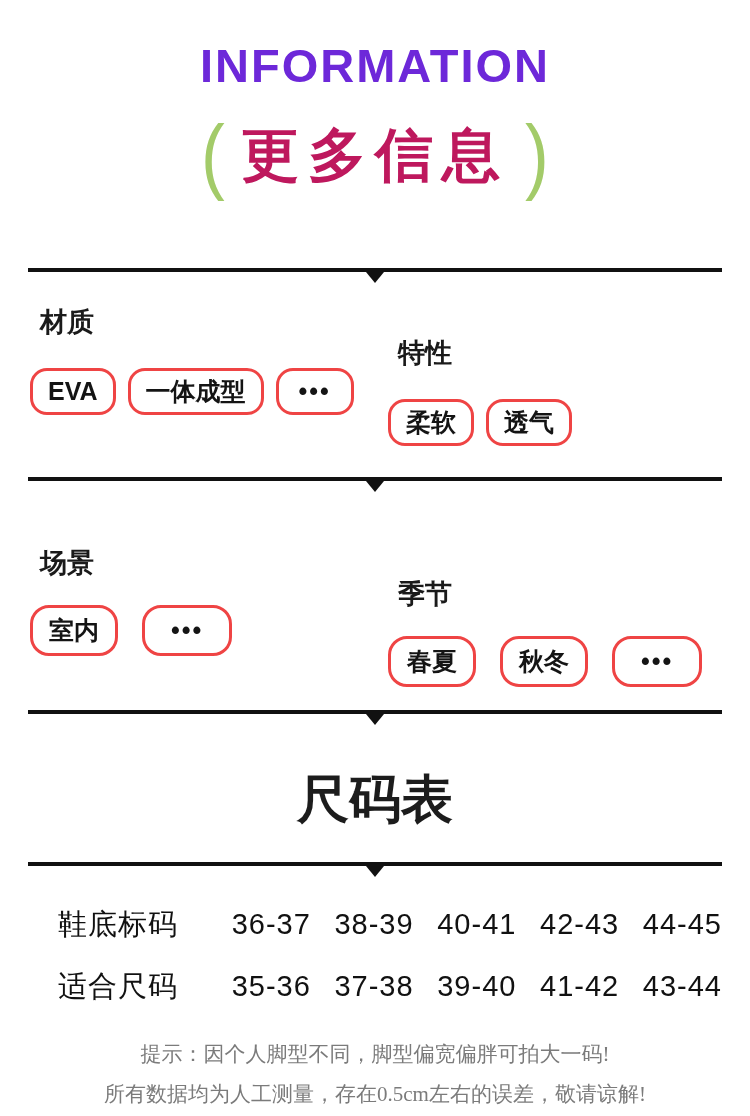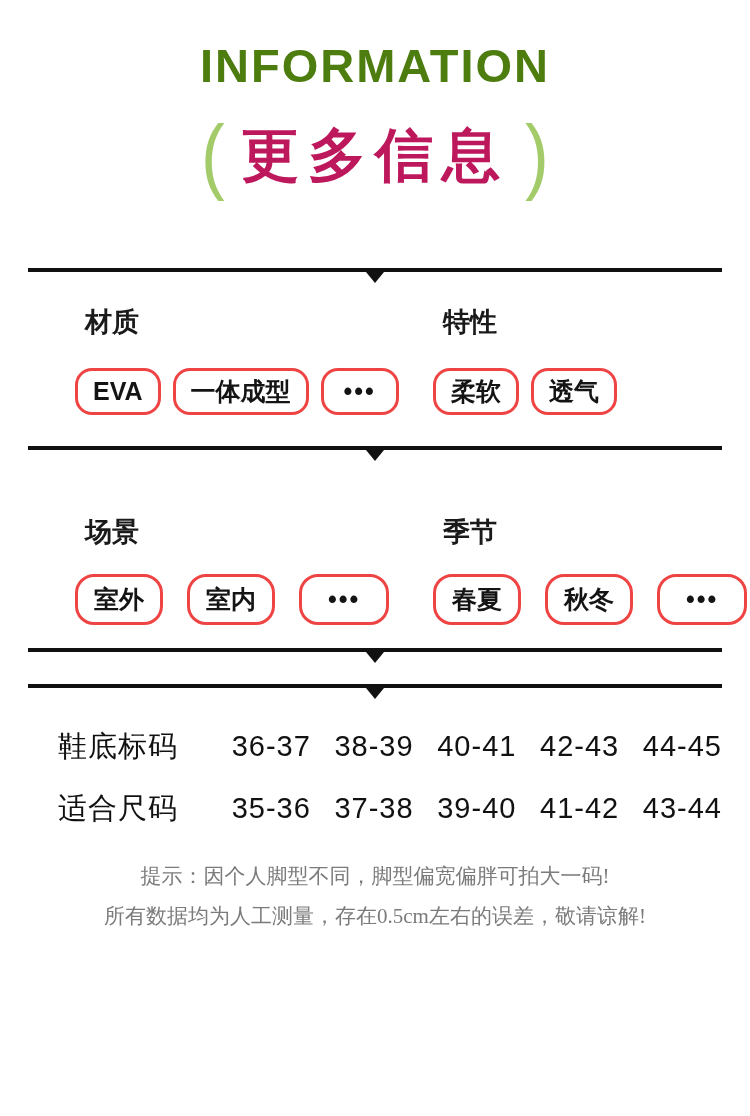--- a/index.html
+++ b/index.html
@@ -14,21 +14,21 @@
   .page { width: 750px; height: 1116px; background: #ffffff; }
 
   
   .info-title {
     margin-top: 42px;
     text-align: center;
     font-size: 47px;
     line-height: 47px;
     font-weight: bold;
     letter-spacing: 2px;
-    color: #4d7c0f;
+    color: #6d28d9;
   }
   .subtitle-wrap {
     margin-top: 26px;
     height: 80px;
     display: flex;
     align-items: center;
     justify-content: center;
   }
   .paren {
     color: #a3cb69;
@@ -66,25 +66,25 @@
     border-top: 11px solid #111111;
   }
   .d1 { margin-top: 73px; }
   .d2 { margin-top: 31px; }
   .d3 { margin-top: 23px; }
   .d4 { margin-top: 32px; }
 
   
   .attr-section {
     display: flex;
-    padding-left: 75px;
+    padding-left: 30px;
     padding-right: 28px;
   }
   .attr-col-left  { width: 358px; flex: none; }
-  .attr-col-right { flex: 1; }
+  .attr-col-right { flex: 1; margin-top: 31px; }
   .attr-label {
     font-size: 27px;
     font-weight: bold;
     color: #1a1a1a;
     margin-left: 10px;
     line-height: 32px;
   }
   .sec1 .attr-label { margin-top: 34px; }
   .sec2 .attr-label { margin-top: 66px; }
   .pill-row { display: flex; align-items: center; }
@@ -179,39 +179,39 @@
   </div>
 
   <div class="divider d2">
     <span class="tri"></span>
   </div>
 
   <div class="attr-section sec2">
     <div class="attr-col-left">
       <div class="attr-label">场景</div>
       <div class="pill-row">
-        <span class="pill">室外</span>
         <span class="pill">室内</span>
         <span class="pill more">•••</span>
       </div>
     </div>
     <div class="attr-col-right">
       <div class="attr-label">季节</div>
       <div class="pill-row">
         <span class="pill">春夏</span>
         <span class="pill">秋冬</span>
         <span class="pill more">•••</span>
       </div>
     </div>
   </div>
 
   <div class="divider d3">
     <span class="tri"></span>
   </div>
 
+  <div class="size-title">尺码表</div>
 
   <div class="divider d4">
     <span class="tri"></span>
   </div>
 
   <div class="t-row t-row-1">
     <span class="t-label">鞋底标码</span>
     <span class="t-cell">36-37</span>
     <span class="t-cell">38-39</span>
     <span class="t-cell">40-41</span>

